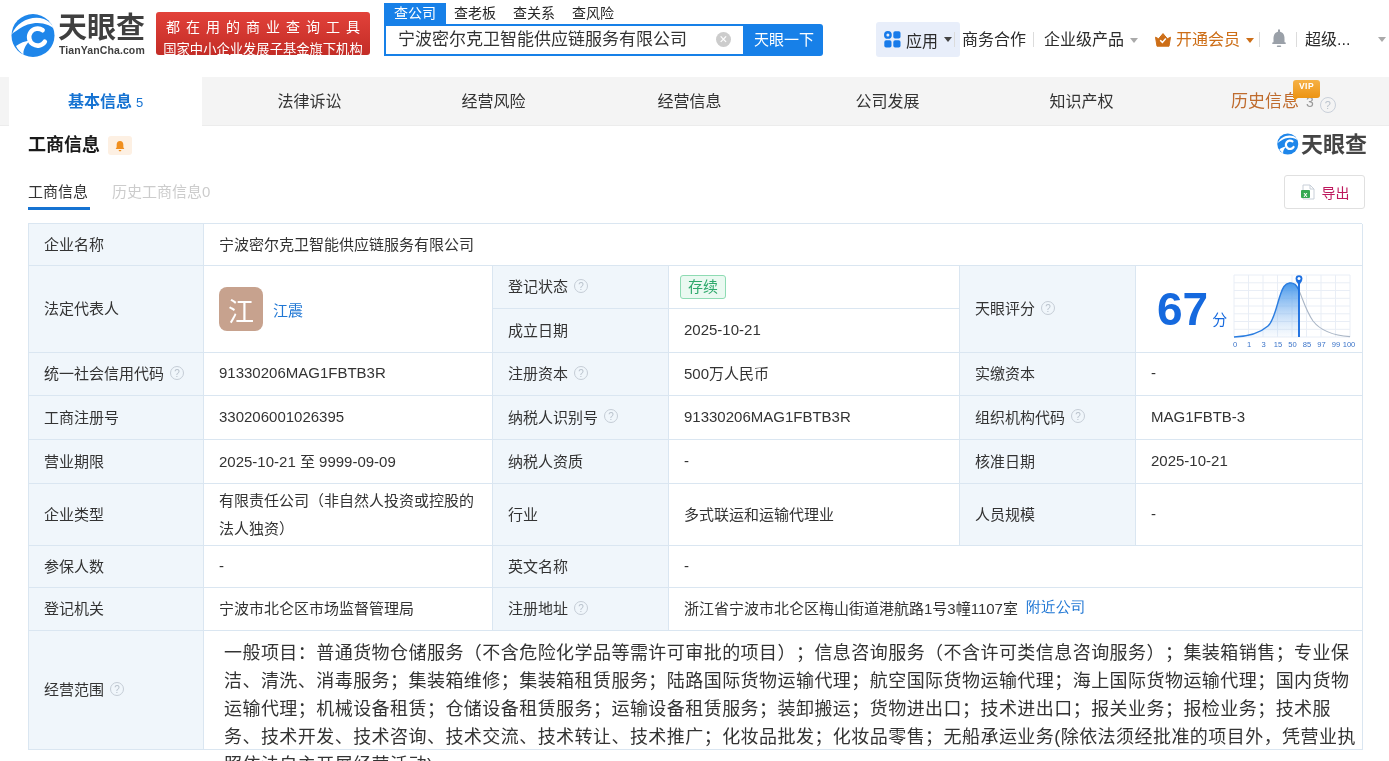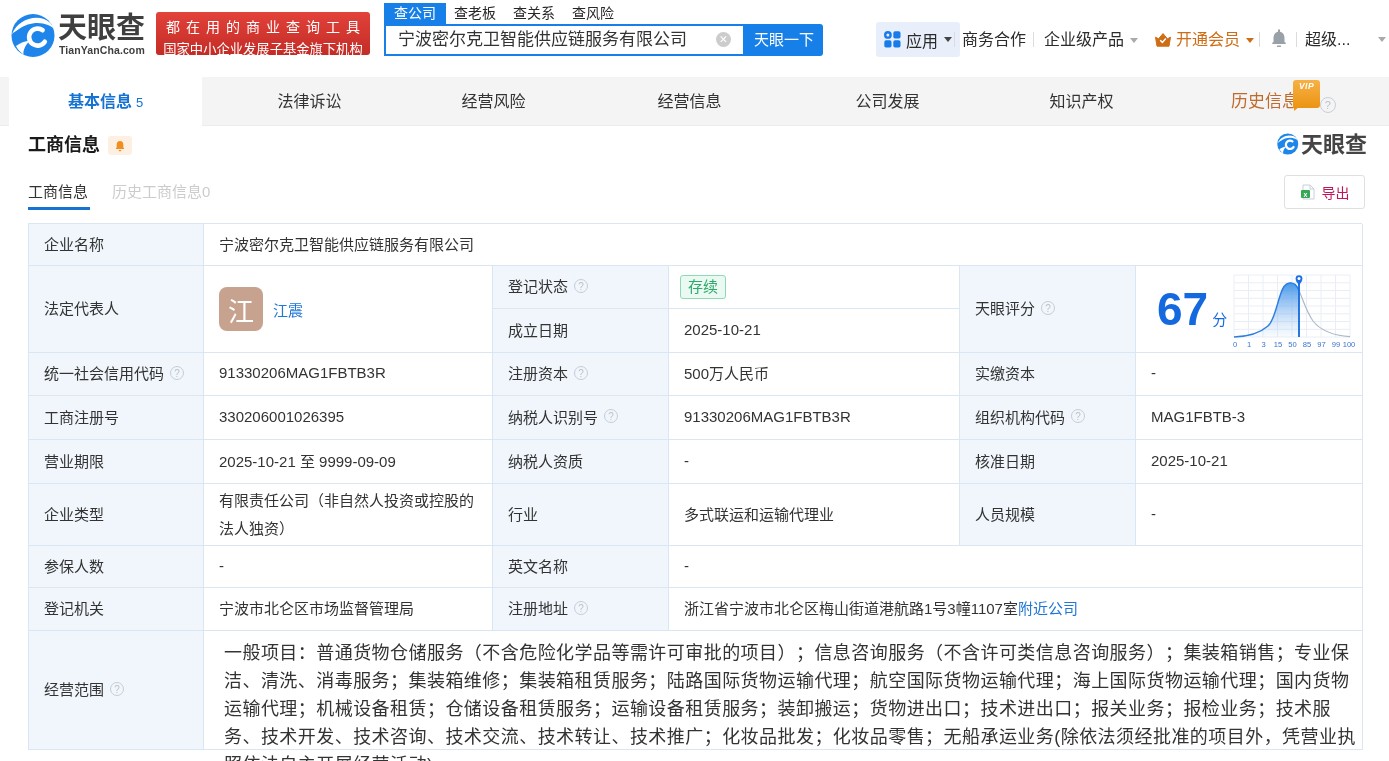--- a/index.html
+++ b/index.html
@@ -34,21 +34,21 @@
 
 .navbar { position:absolute; left:0; top:77px; width:1389px; height:49px; background:#f4f4f4; border-bottom:1px solid #ececec; }
 .ntab { position:absolute; top:0; height:49px; width:193px; text-align:center; line-height:49px; font-size:16px; color:#333; }
 .ntab.on { background:#fff; color:#1673d2; font-weight:bold; height:50px; }
 .ntab .cnt { font-size:13px; font-weight:normal; margin-left:4px; color:#1673d2; }
 .ntab.his { color:#bf6b2d; }
 .ntab.his .cnt3 { color:#999; font-size:14px; margin-left:7px; }
 
 .qm2 { display:inline-block; width:16px; height:16px; border-radius:50%; border:1px solid #c9d0da; color:#b9c2cc; font-size:11px; line-height:15px; text-align:center; margin-left:6px; vertical-align:-2px; }
 .vip::after { content:""; position:absolute; left:1px; bottom:-3px; width:0; height:0; border-top:4px solid #ec9413; border-right:5px solid transparent; }
-.vip { position:absolute; left:62px; top:3px; width:27px; height:28px; background:linear-gradient(180deg,#f6b145,#ec9413); border-radius:3px 3px 3px 0; color:#fff; font-size:8.5px; font-weight:bold; font-style:italic; line-height:12px; text-align:center; letter-spacing:0.5px; }
+.vip { position:absolute; left:62px; top:3px; width:27px; height:18px; background:linear-gradient(180deg,#f6b145,#ec9413); border-radius:3px 3px 3px 0; color:#fff; font-size:8.5px; font-weight:bold; line-height:12px; text-align:center; letter-spacing:0.5px; }
 
 .secttitle { position:absolute; left:28px; top:130px; font-size:18px; font-weight:bold; color:#1a1a1a; }
 .bellbadge { position:absolute; left:108px; top:136px; width:24px; height:19px; background:#fdf0e3; border-radius:3px; text-align:center; }
 .minilogo { position:absolute; left:1277px; top:133px; }
 .minitxt { position:absolute; left:1301px; top:134px; font-size:22px; font-weight:bold; color:#454545; line-height:21px; }
 .subtab1 { position:absolute; left:28px; top:180px; font-size:15px; color:#333; }
 .subtab2 { position:absolute; left:112px; top:180px; font-size:15px; color:#ccc; }
 .subline { position:absolute; left:28px; top:207px; width:62px; height:3px; background:#1673d2; }
 .exportbtn { position:absolute; left:1284px; top:175px; width:81px; height:34px; border:1px solid #e0e0e0; border-radius:3px; display:flex; align-items:center; justify-content:center; font-size:14px; color:#be185d; }
 
@@ -262,19 +262,19 @@
     <div class="c">-</div>
 
     <div class="c lab">参保人数</div>
     <div class="c">-</div>
     <div class="c lab">英文名称</div>
     <div class="c" style="grid-column:4 / 7;">-</div>
 
     <div class="c lab">登记机关</div>
     <div class="c">宁波市北仑区市场监督管理局</div>
     <div class="c lab">注册地址<span class="qm">?</span></div>
-    <div class="c" style="grid-column:4 / 7;">浙江省宁波市北仑区梅山街道港航路1号3幢1107室<a class="lnk" style="">附近公司</a></div>
+    <div class="c" style="grid-column:4 / 7;">浙江省宁波市北仑区梅山街道港航路1号3幢1107室<a class="lnk" style="margin-left:8px;font-family:Liberation Mono, monospace;">附近公司</a></div>
 
     <div class="c lab" style="align-items:center;">经营范围<span class="qm">?</span></div>
     <div class="c bizscope" style="grid-column:2 / 7;">一般项目：普通货物仓储服务（不含危险化学品等需许可审批的项目）；信息咨询服务（不含许可类信息咨询服务）；集装箱销售；专业保洁、清洗、消毒服务；集装箱维修；集装箱租赁服务；陆路国际货物运输代理；航空国际货物运输代理；海上国际货物运输代理；国内货物运输代理；机械设备租赁；仓储设备租赁服务；运输设备租赁服务；装卸搬运；货物进出口；技术进出口；报关业务；报检业务；技术服务、技术开发、技术咨询、技术交流、技术转让、技术推广；化妆品批发；化妆品零售；无船承运业务(除依法须经批准的项目外，凭营业执照依法自主开展经营活动)。</div>
   </div>
 
 </div>
 
 </body></html>

